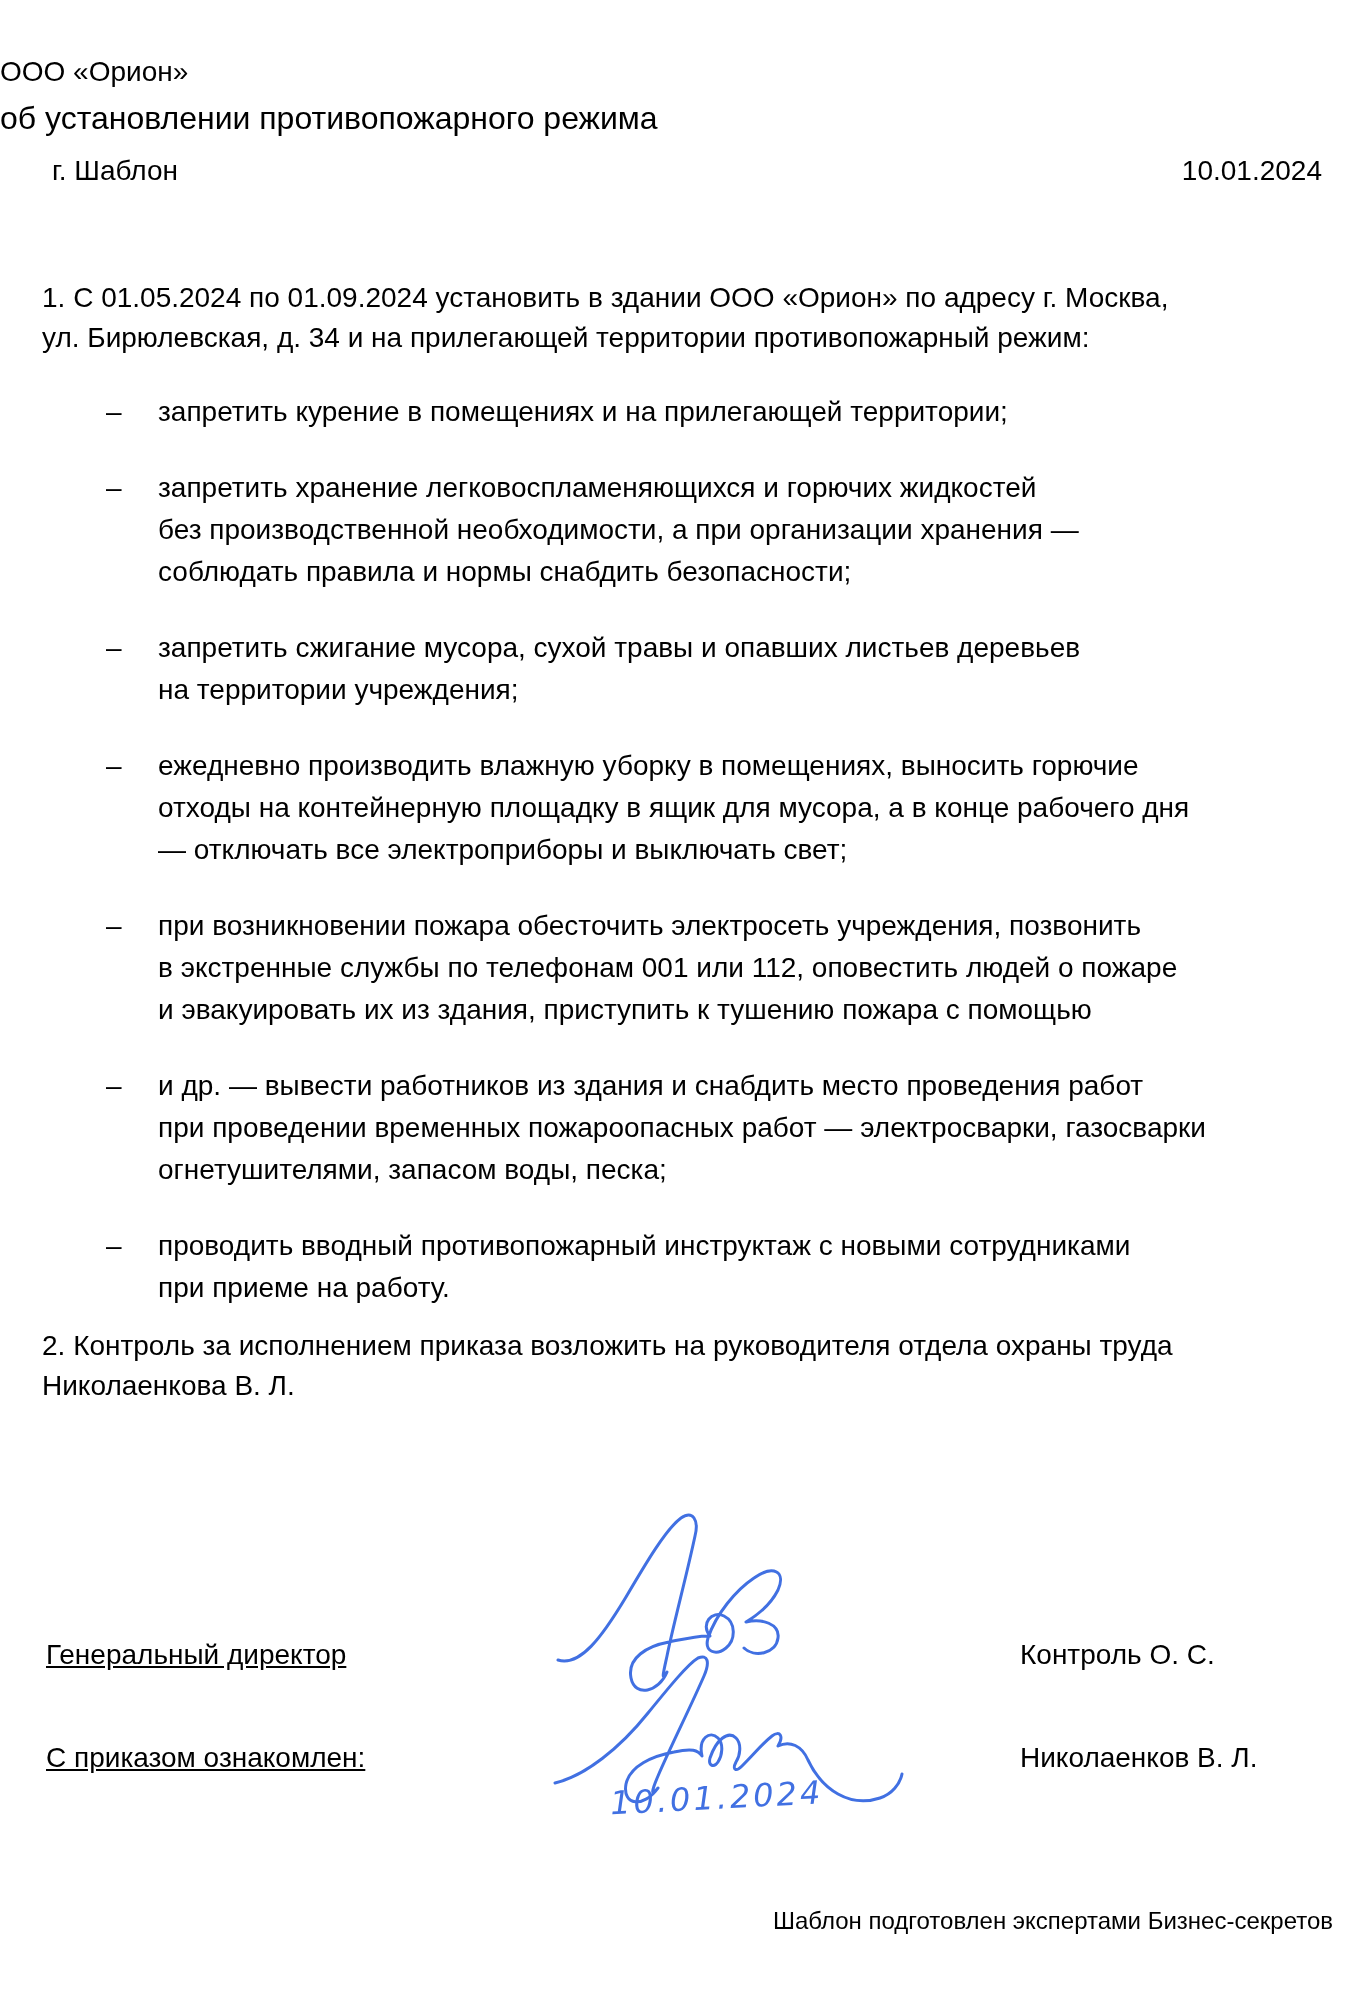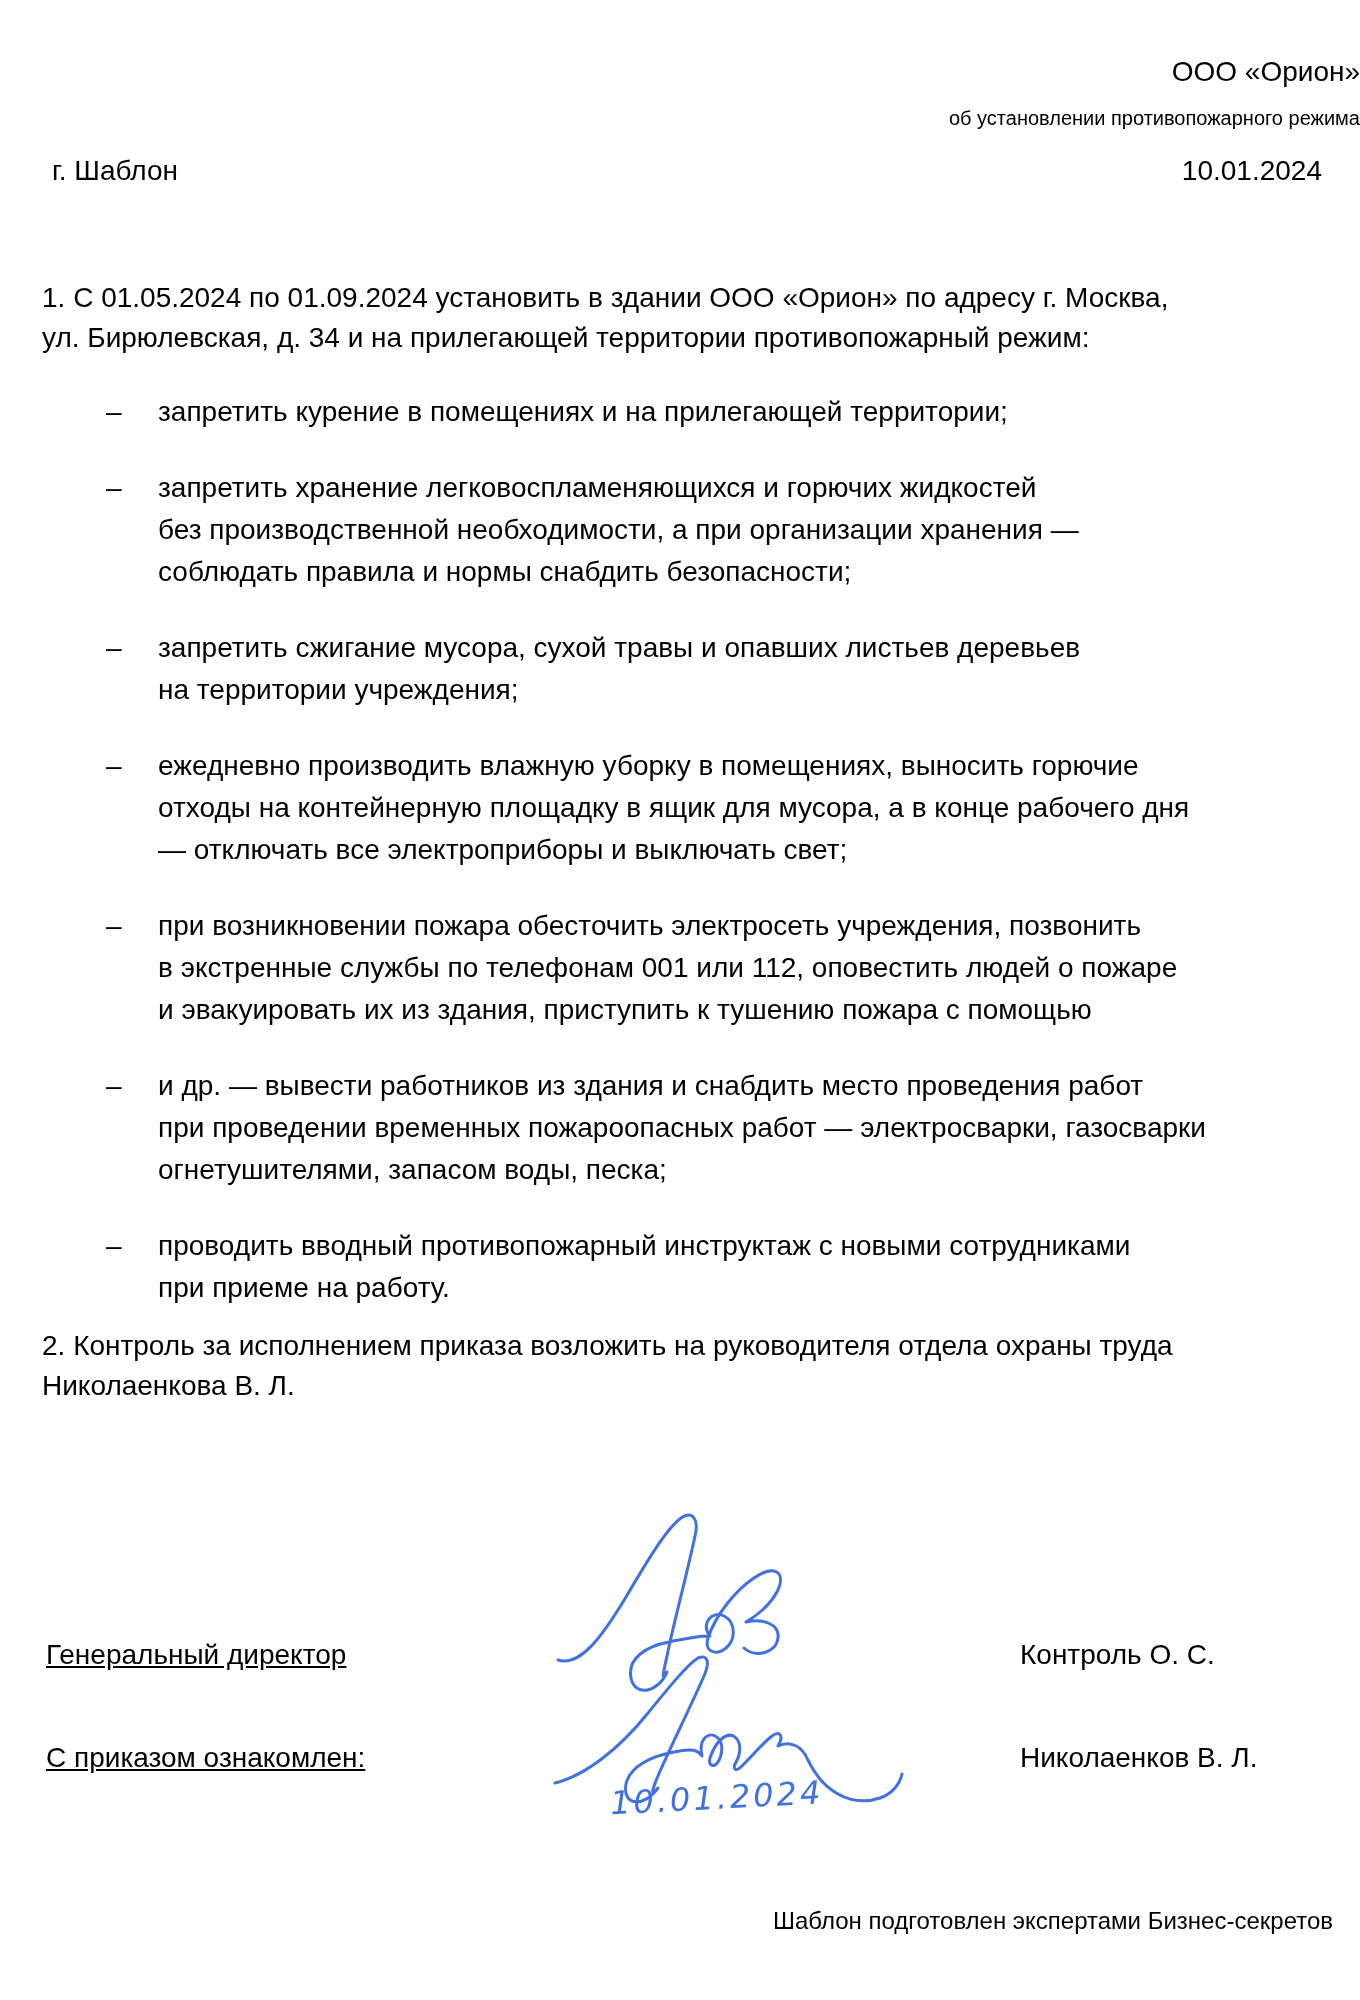--- a/index.html
+++ b/index.html
@@ -5,24 +5,24 @@
   html,body { margin:0; padding:0; background:#e8e8e8; }
   .page {
     position:relative;
     width:1360px; height:2000px;
     margin:0 auto;
     background:#ffffff;
     color:#000;
     font-family:"Liberation Sans", sans-serif;
     overflow:hidden;
   }
-  .center { text-align:right; }
+  .center { text-align:left; }
   .company  { margin:55px 0 0 0; font-size:28px; line-height:34px; }
   .title    { margin:43px 0 0 0; font-size:39px; line-height:46px; font-weight:normal; }
-  .subtitle { margin:12px 0 0 0; font-size:20px; line-height:34px; }
+  .subtitle { margin:12px 0 0 0; font-size:32px; line-height:34px; }
   .city-row {
     margin:19px 0 0 0; padding:0 38px 0 52px;
     display:flex; justify-content:space-between;
     font-size:28px; line-height:34px;
   }
   .clause1 { margin:90px 30px 0 42px; font-size:28px; line-height:40px; }
   .clause2 { margin:17px 30px 0 42px; font-size:28px; line-height:40px; }
   .line { display:block; white-space:nowrap; }
   ul.bullets {
     list-style:none;

